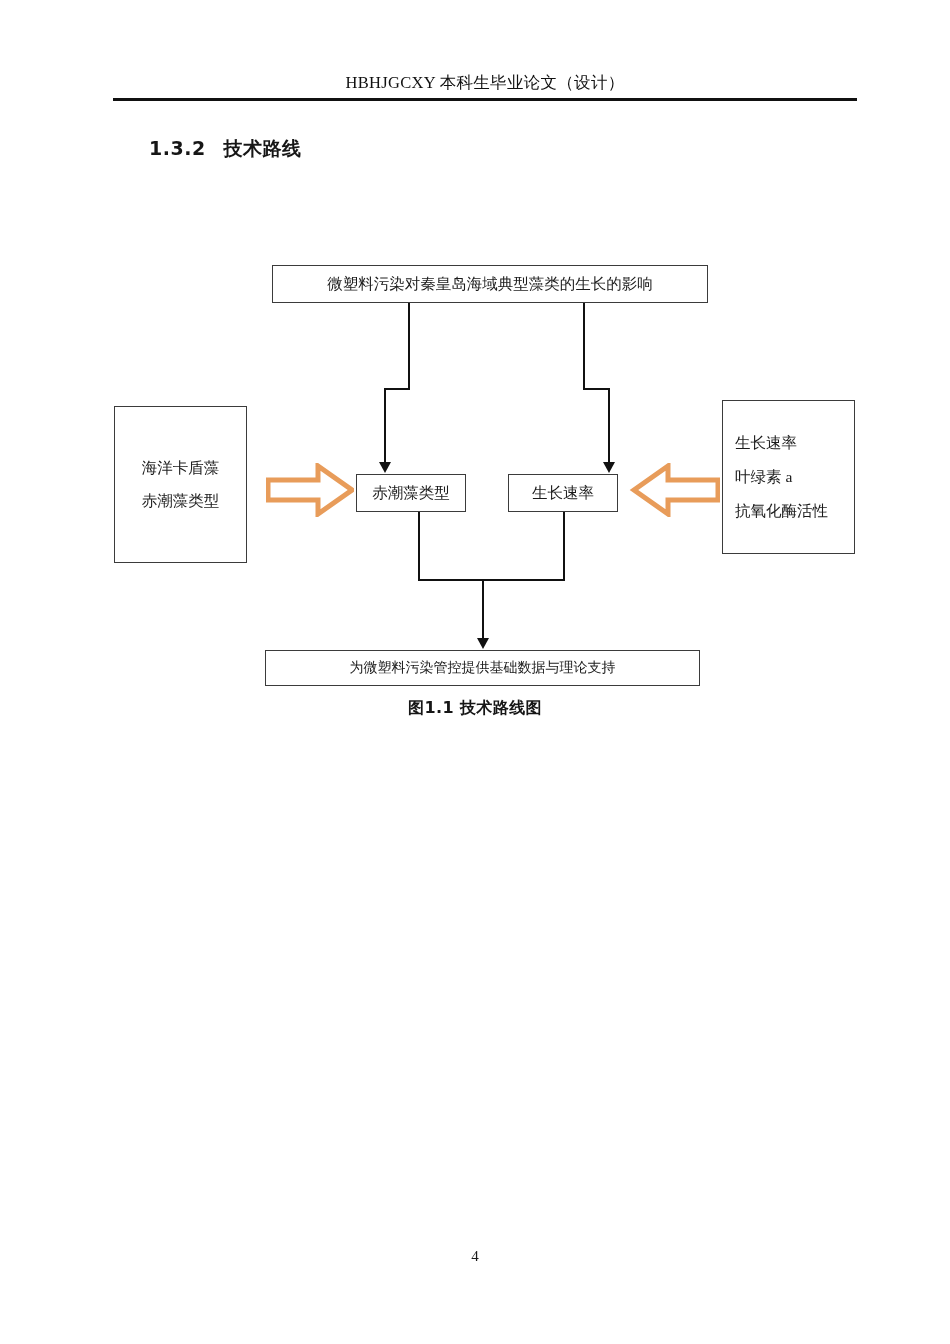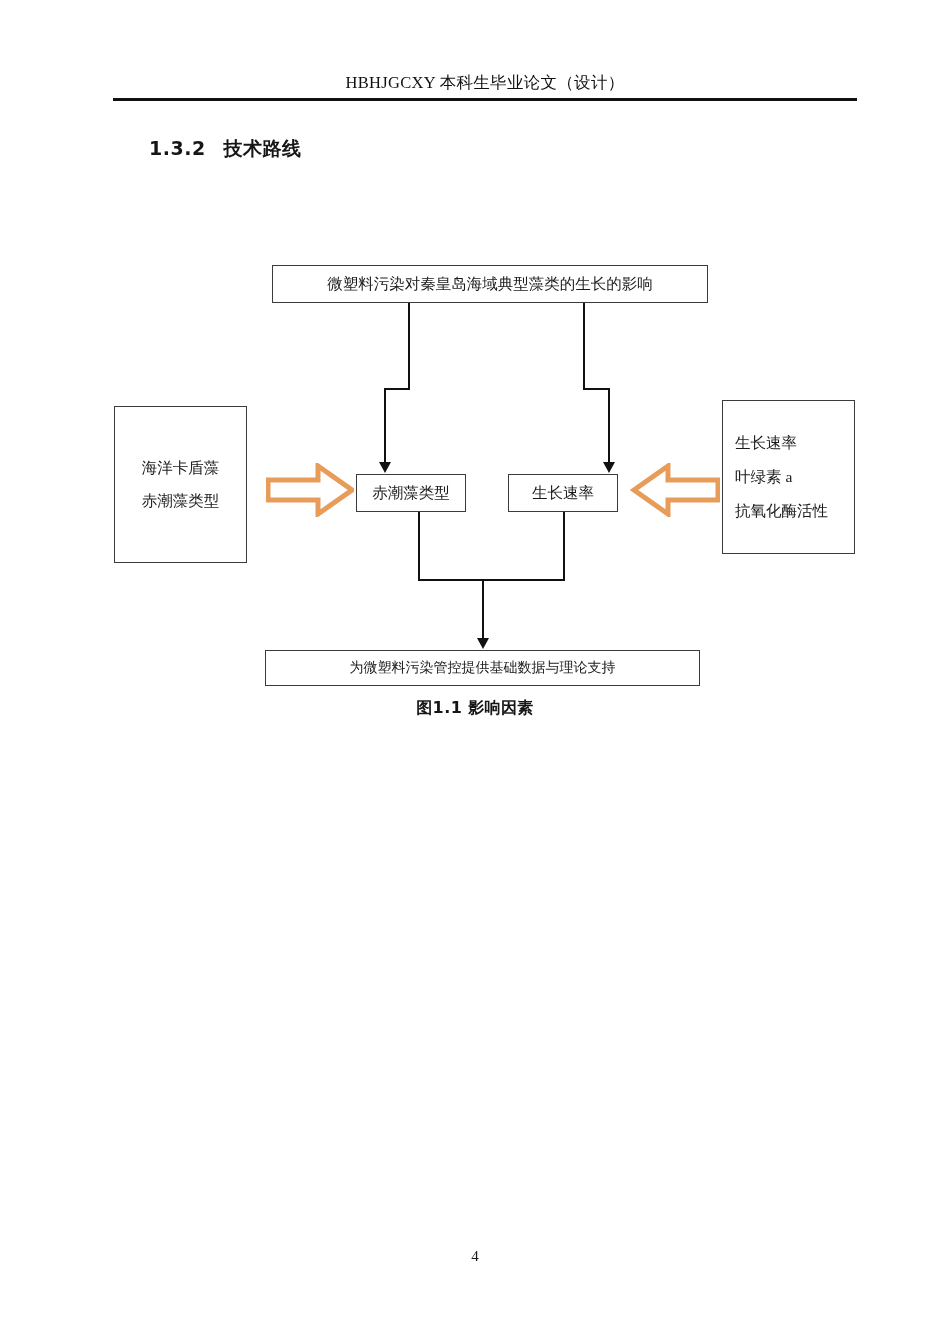--- a/index.html
+++ b/index.html
@@ -256,20 +256,20 @@
     <div class="conn v" style="left:563px; top:500px; height:68px;"></div>
     <div class="conn h" style="left:418px; top:567px; width:147px;"></div>
     <div class="conn v" style="left:482px; top:567px; height:60px;"></div>
     <div class="arrowhead down" style="left:477px; top:626px;"></div>
 
     <div class="node" id="node-outcome">
       <span>为微塑料污染管控提供基础数据与理论支持</span>
     </div>
 
     <div class="fig-caption">
-      <span class="cap-num">图1.1</span><span>影响因素</span>
+      <span class="cap-num">图1.1</span><span>技术路线图</span>
     </div>
 
   </div>
 
   <div class="page-number">4</div>
 
 </div>
 
 </body></html>

